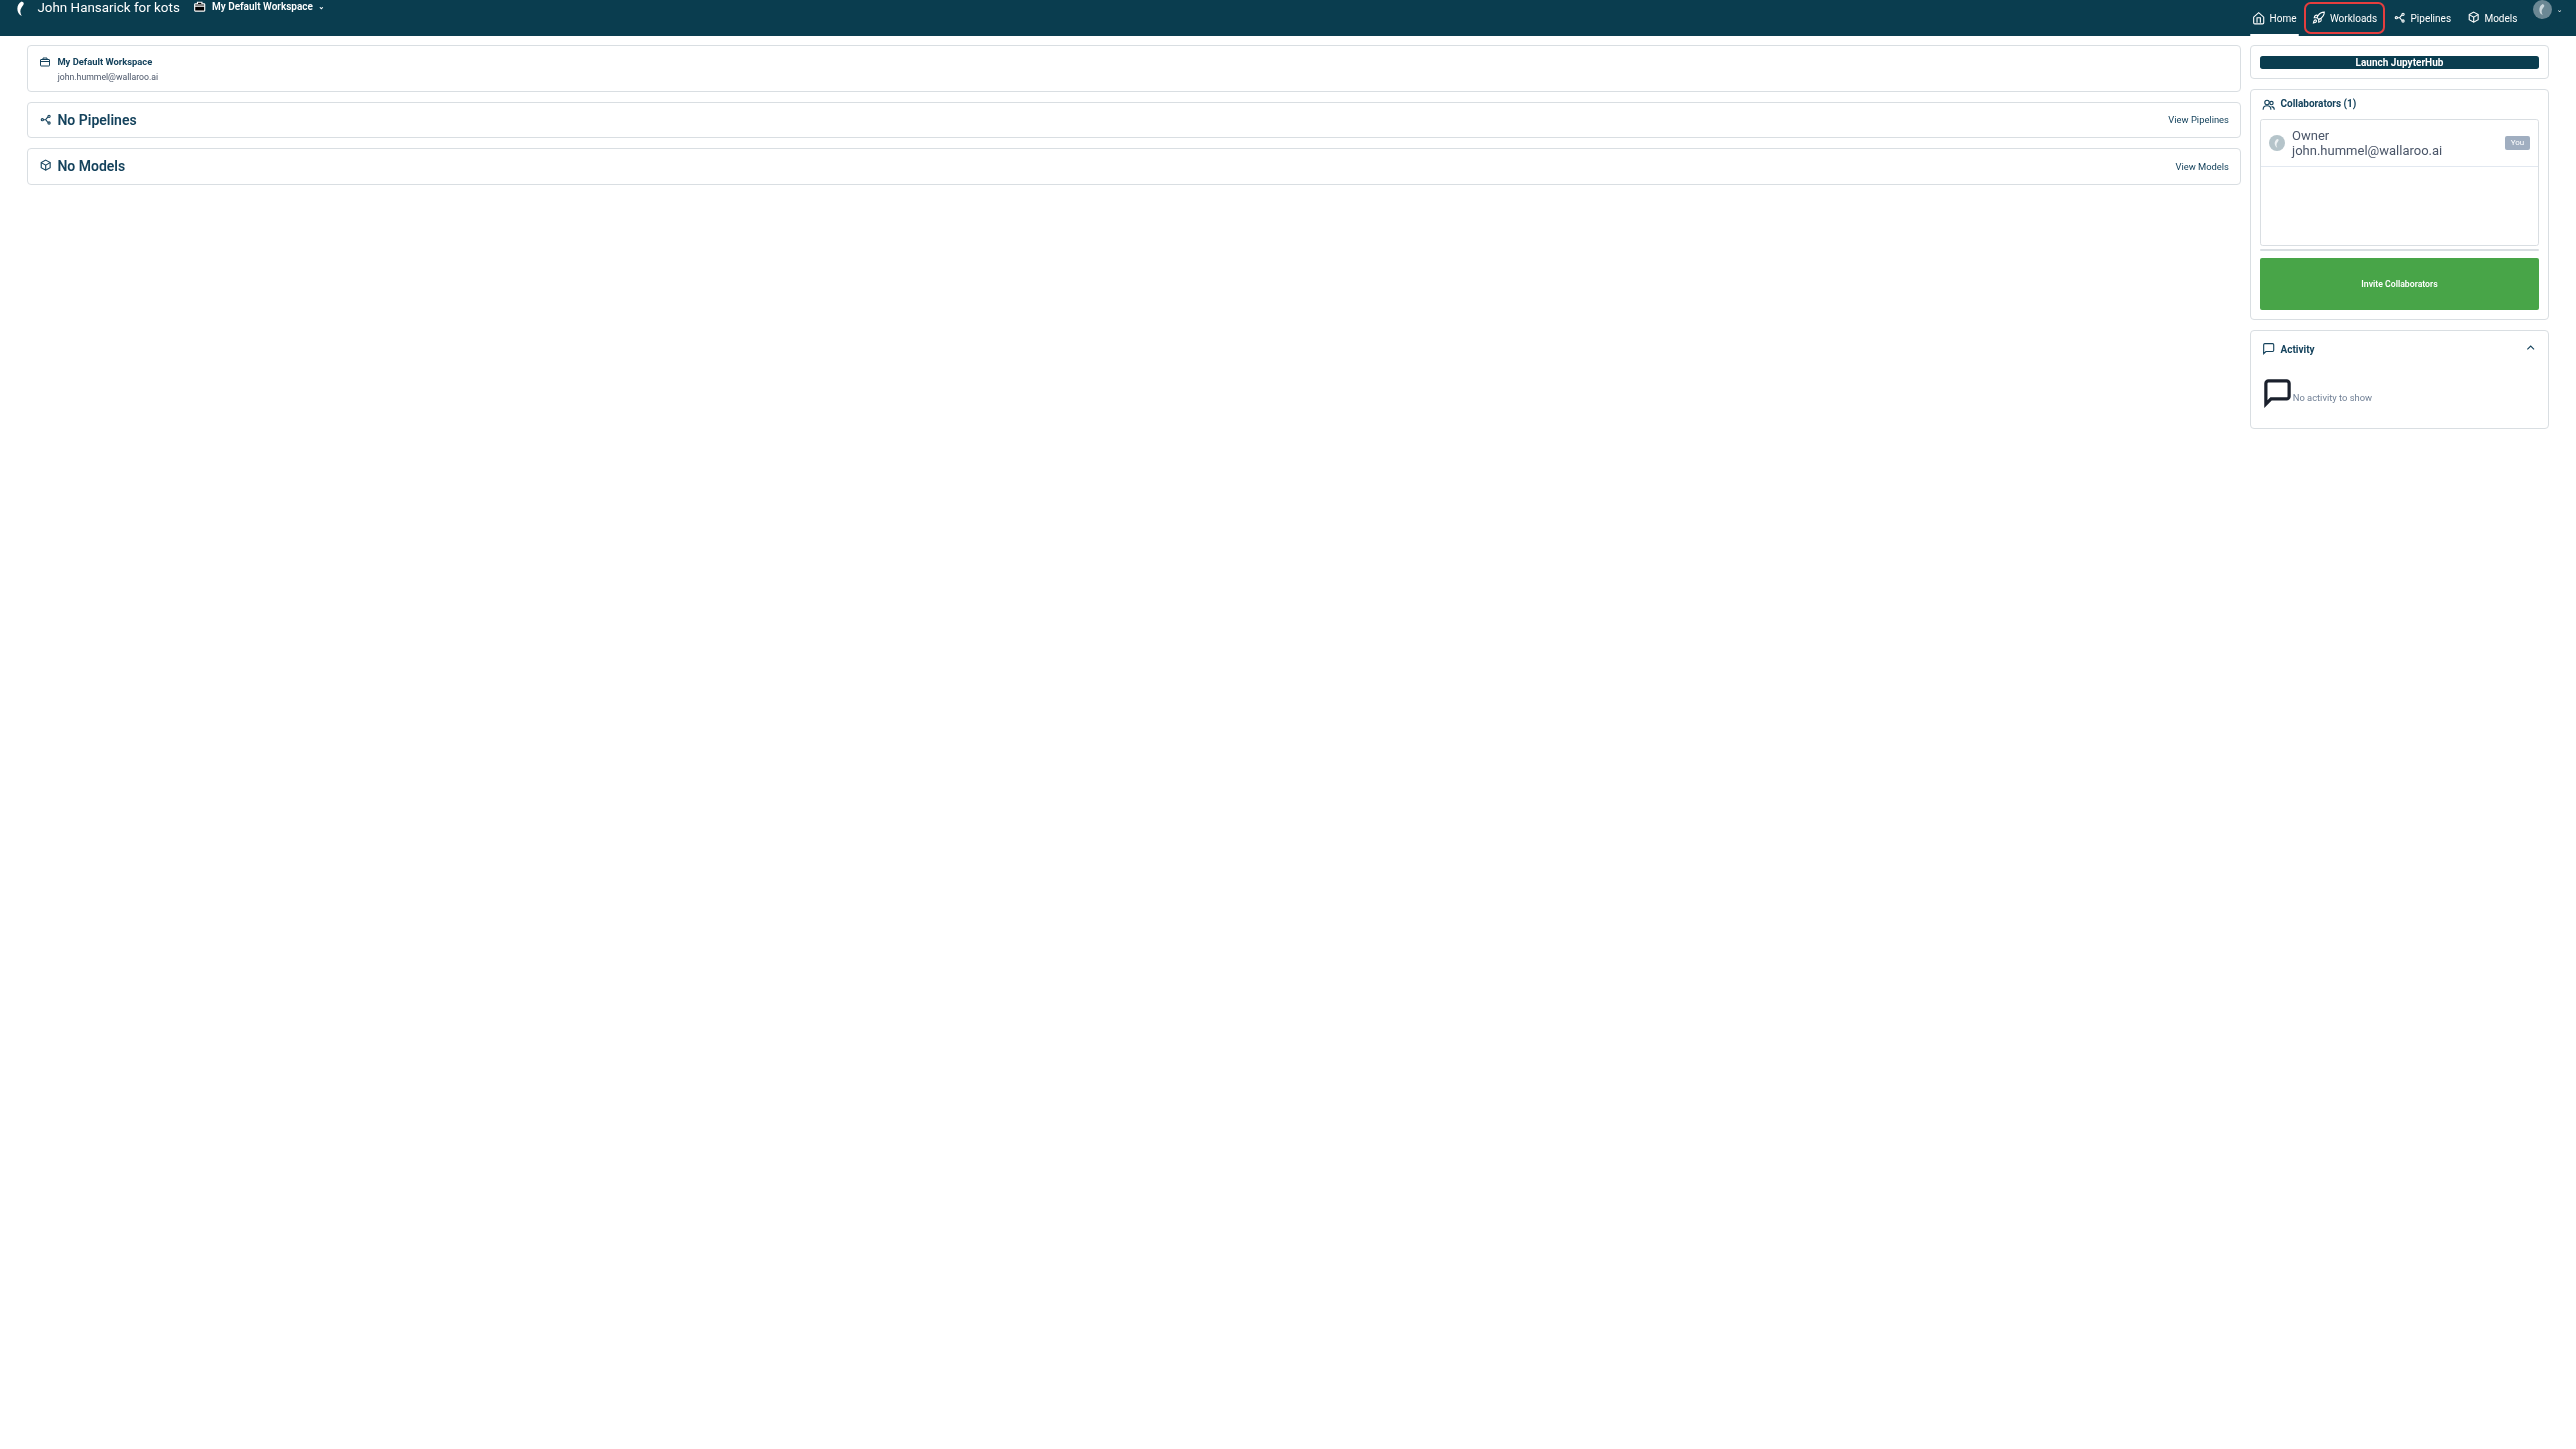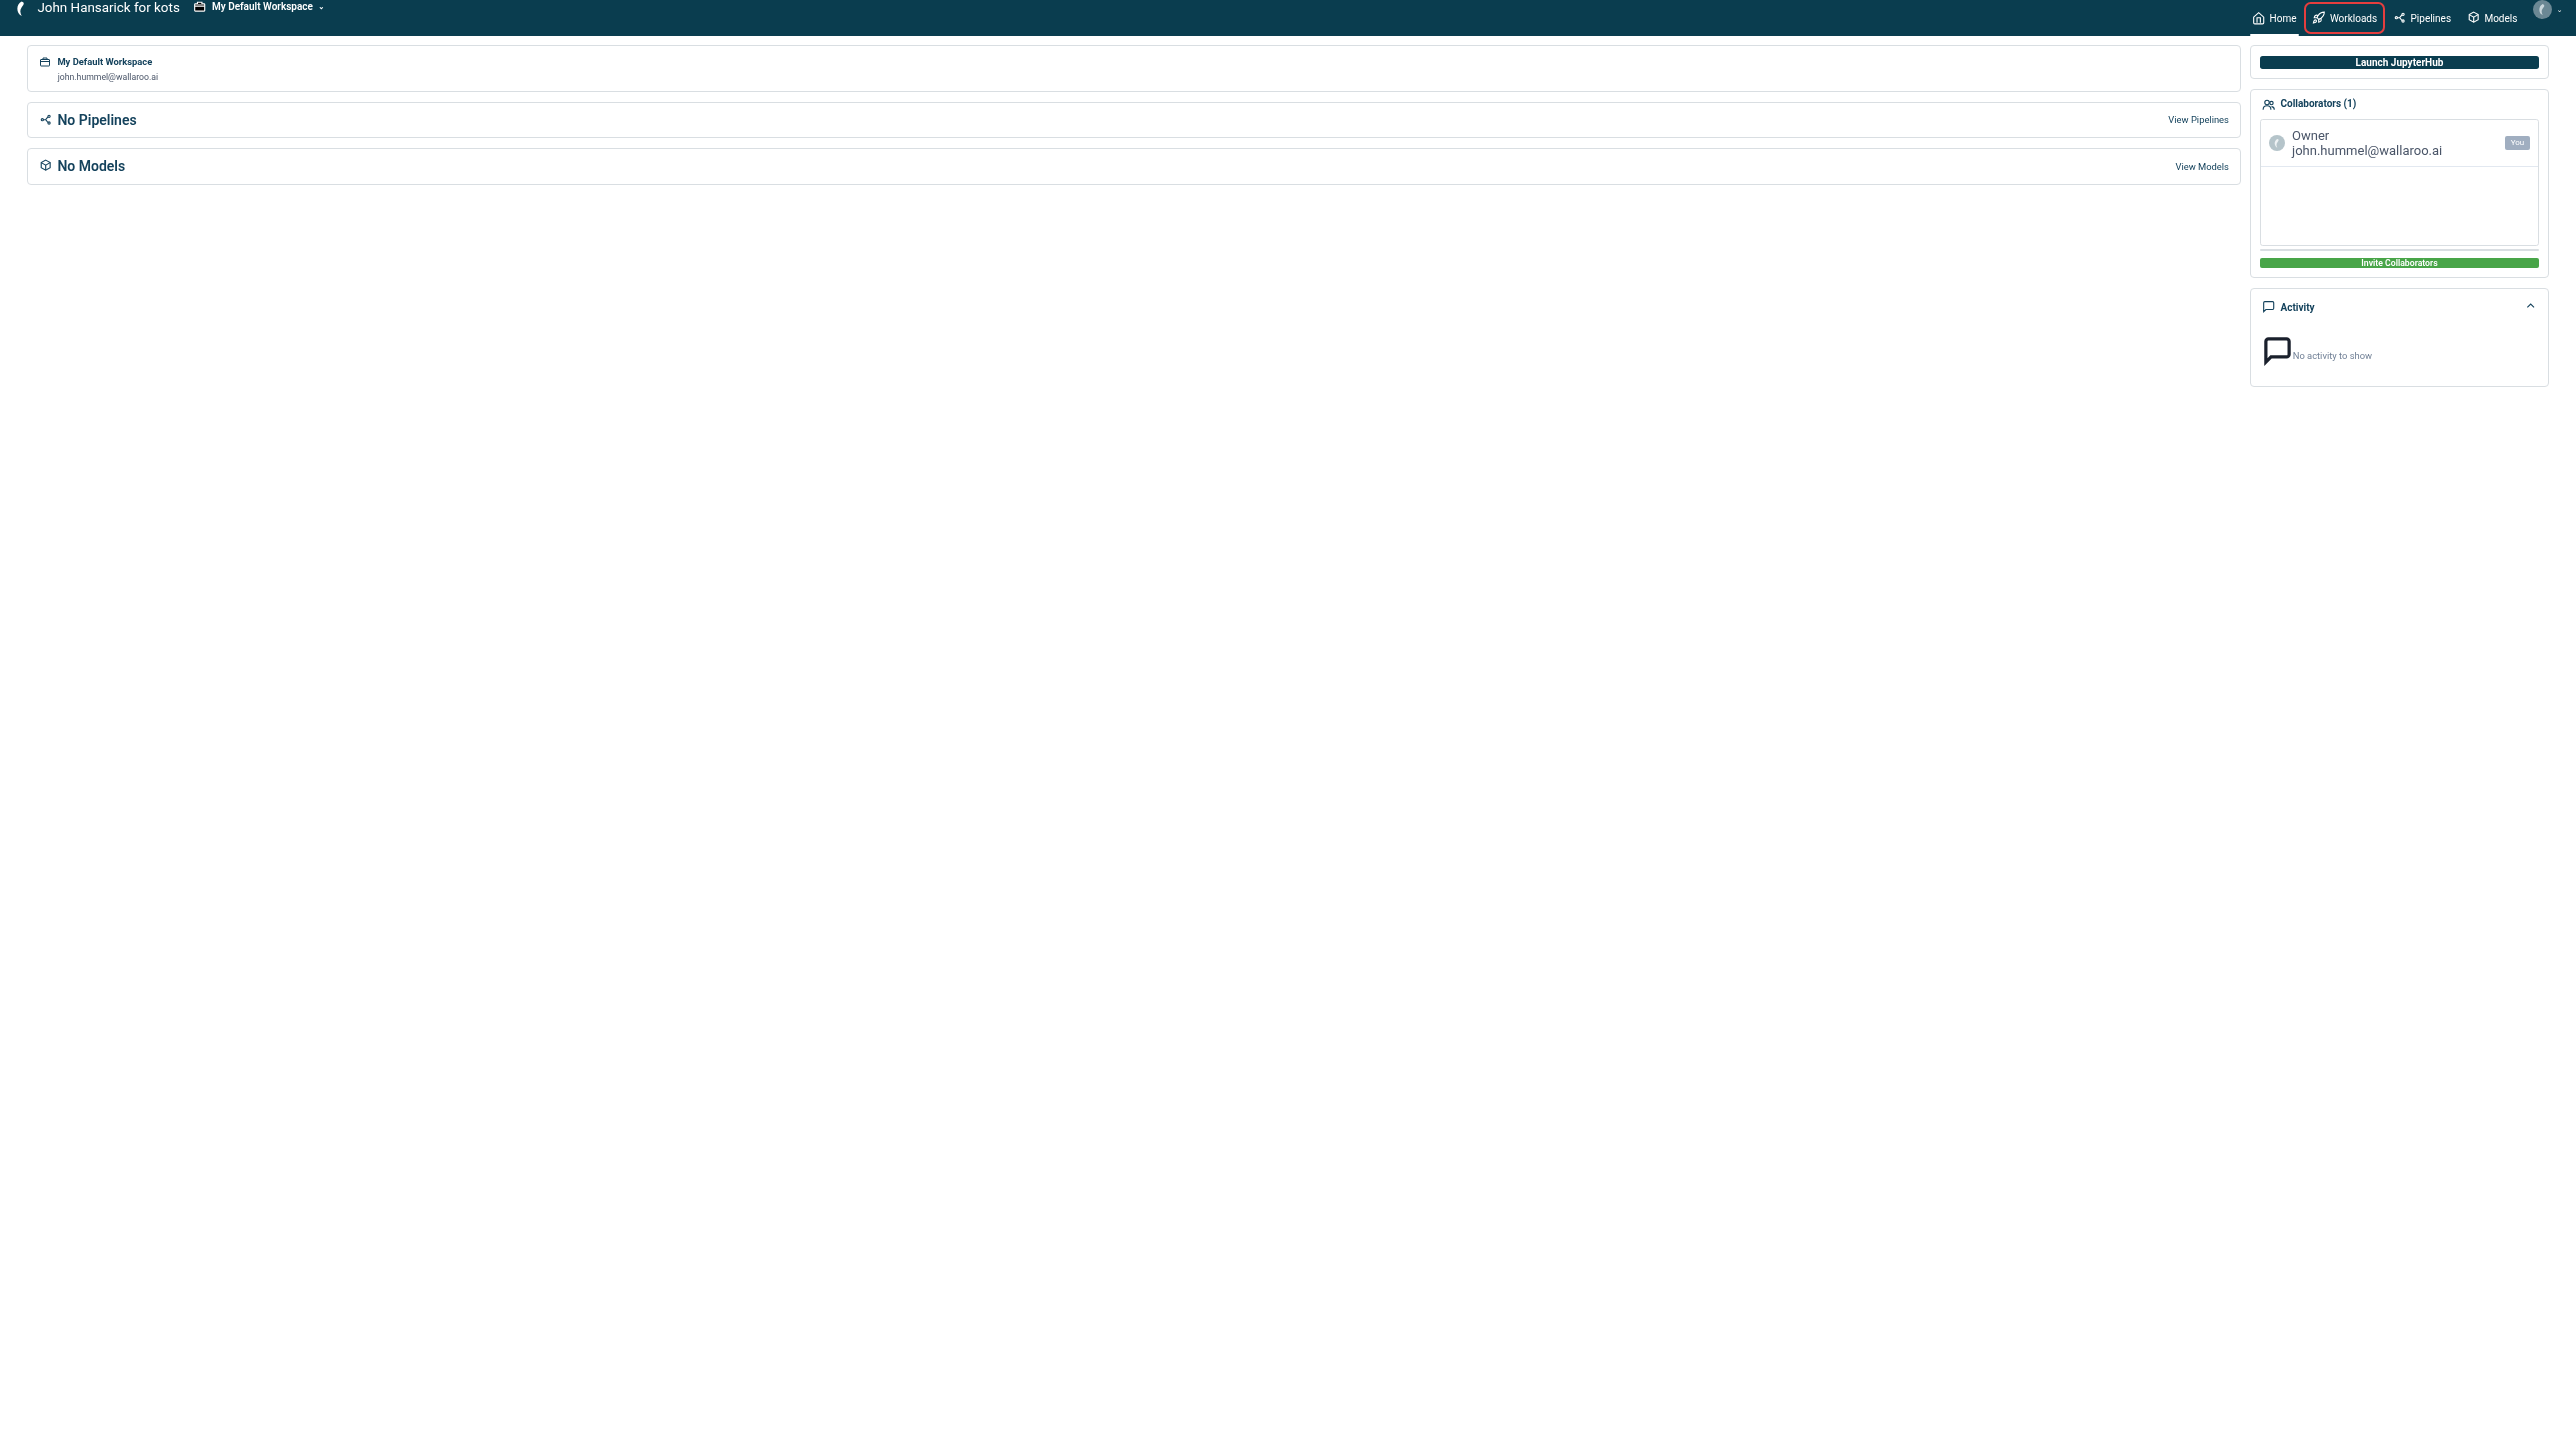--- a/index.html
+++ b/index.html
@@ -243,21 +243,21 @@
       background: #a0aec0;
       color: white;
       font-size: 8px;
       padding: 2.7px 5.4px;
       border-radius: 2px;
     }
     .invite-button {
       background: #48a548;
       color: white;
       text-align: center;
-      padding: 0;
+      padding: 21px;
       border-radius: 2px;
       font-weight: 600;
       font-size: 8.7px;
       cursor: pointer;
       margin: 6.7px 9.4px 0;
     }
     .activity-card {
       padding: 10.7px;
     }
     .activity-header {

